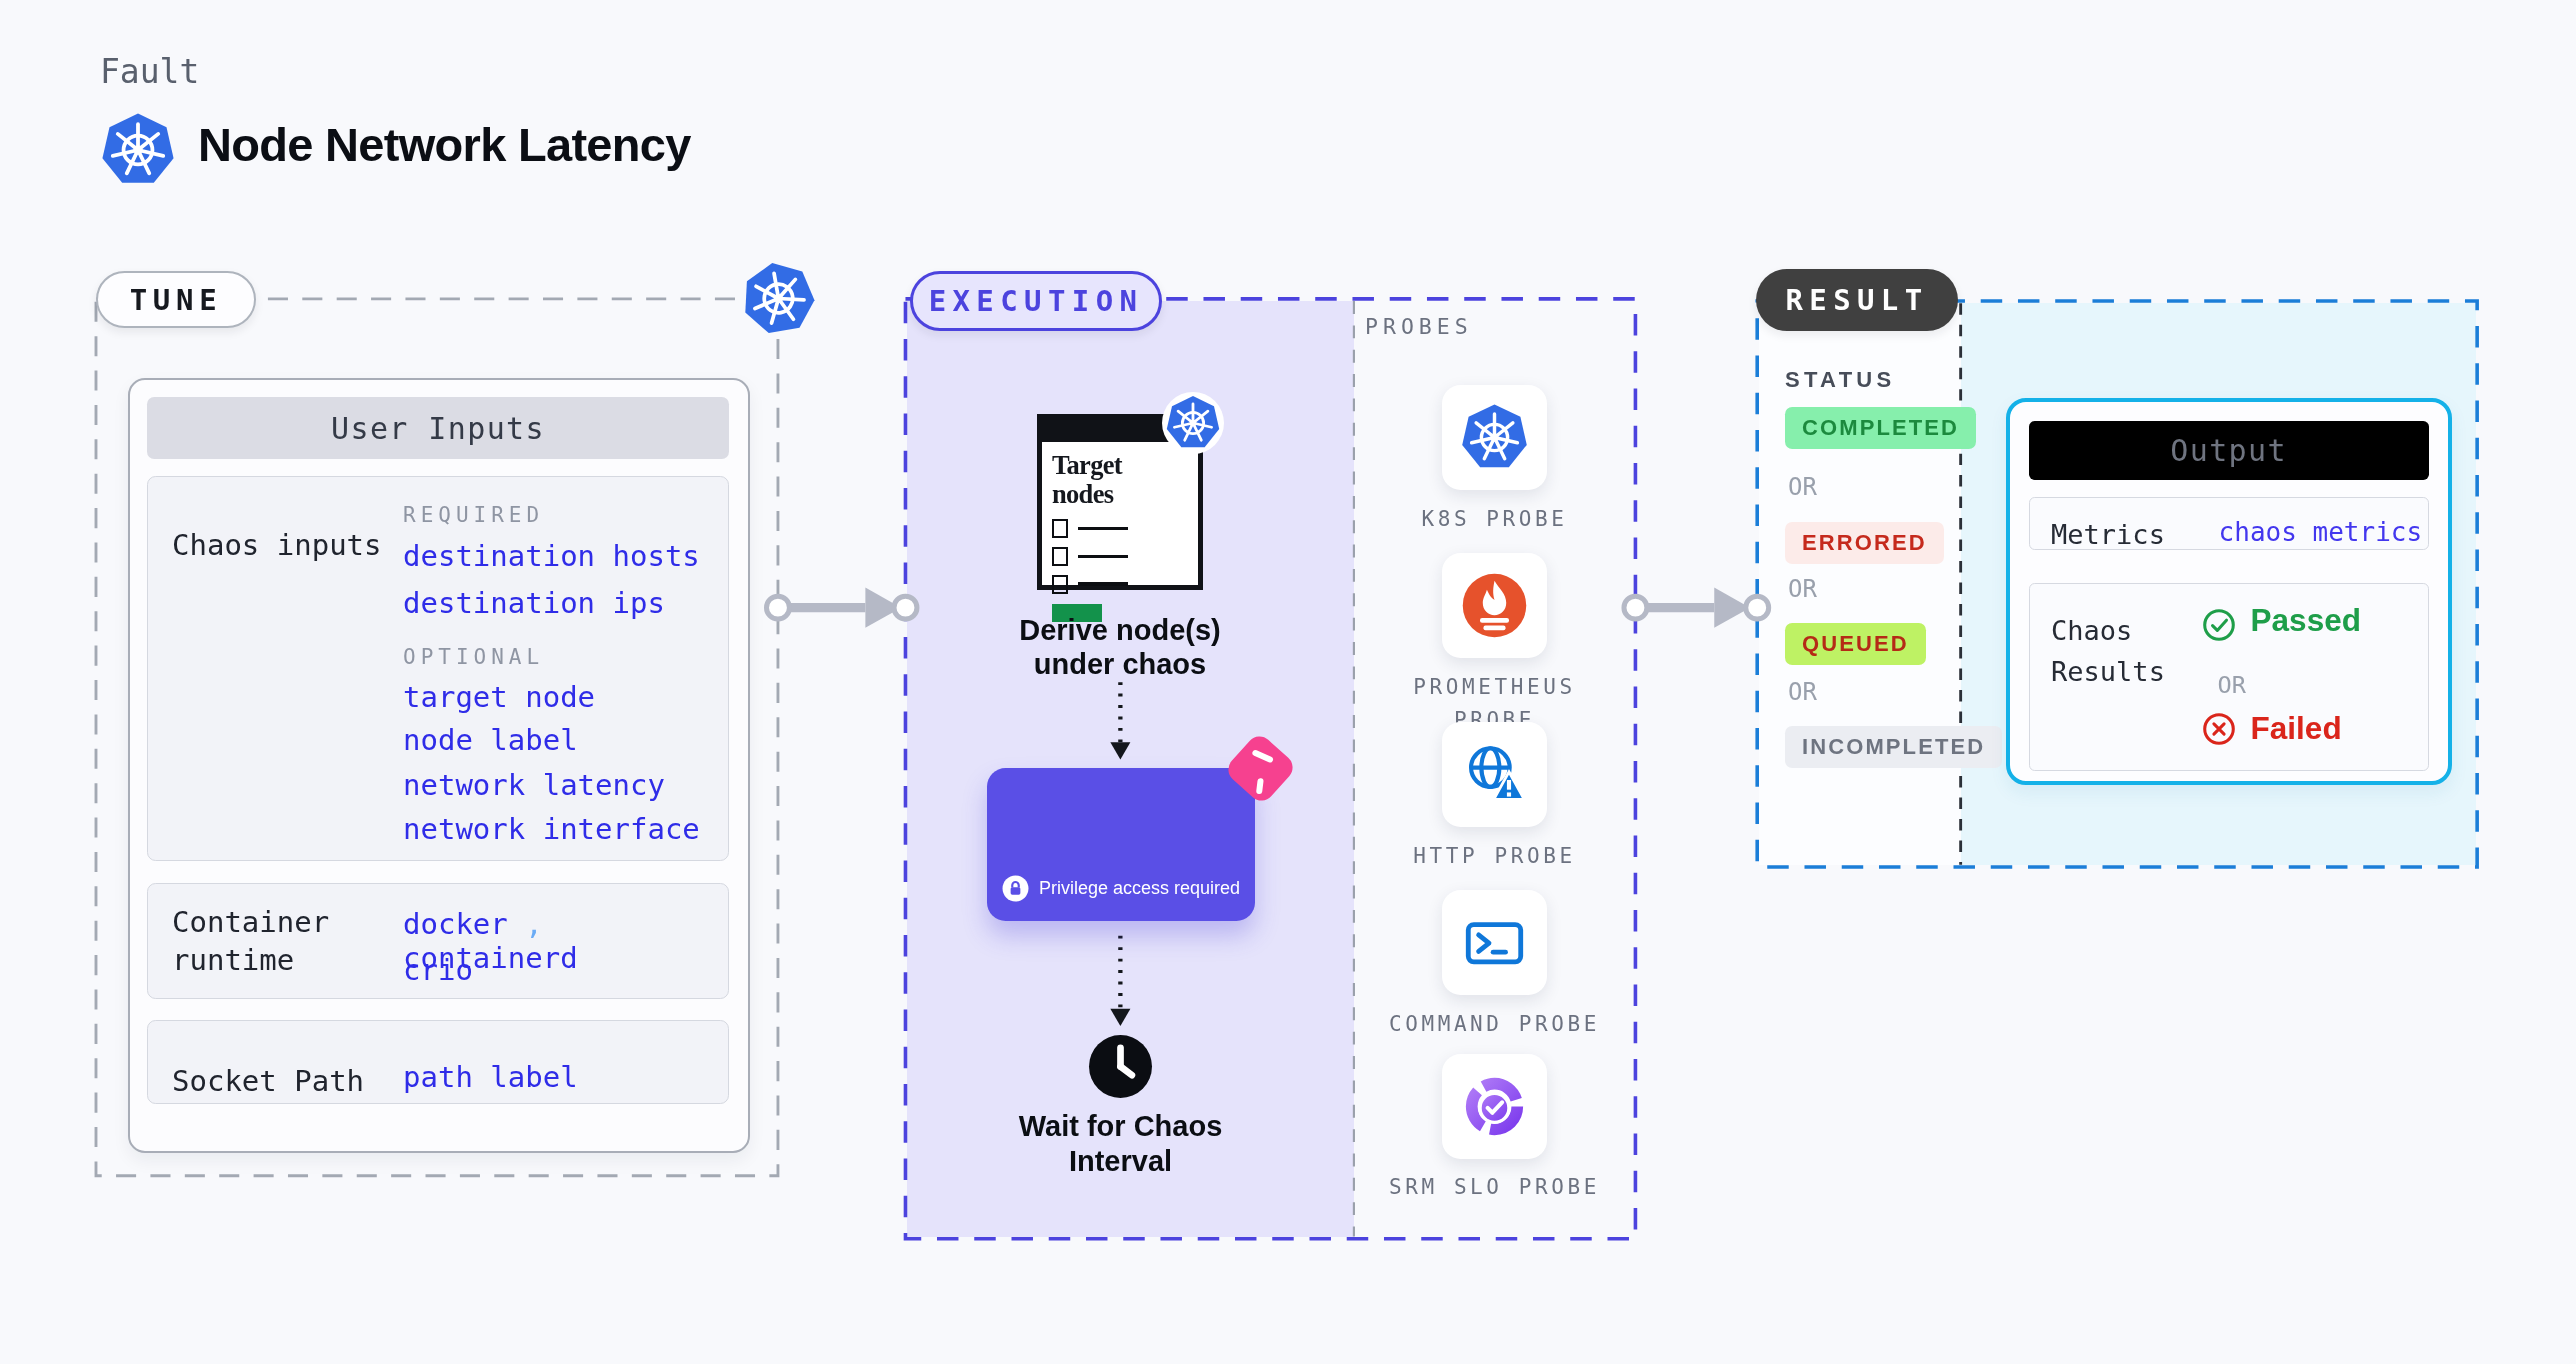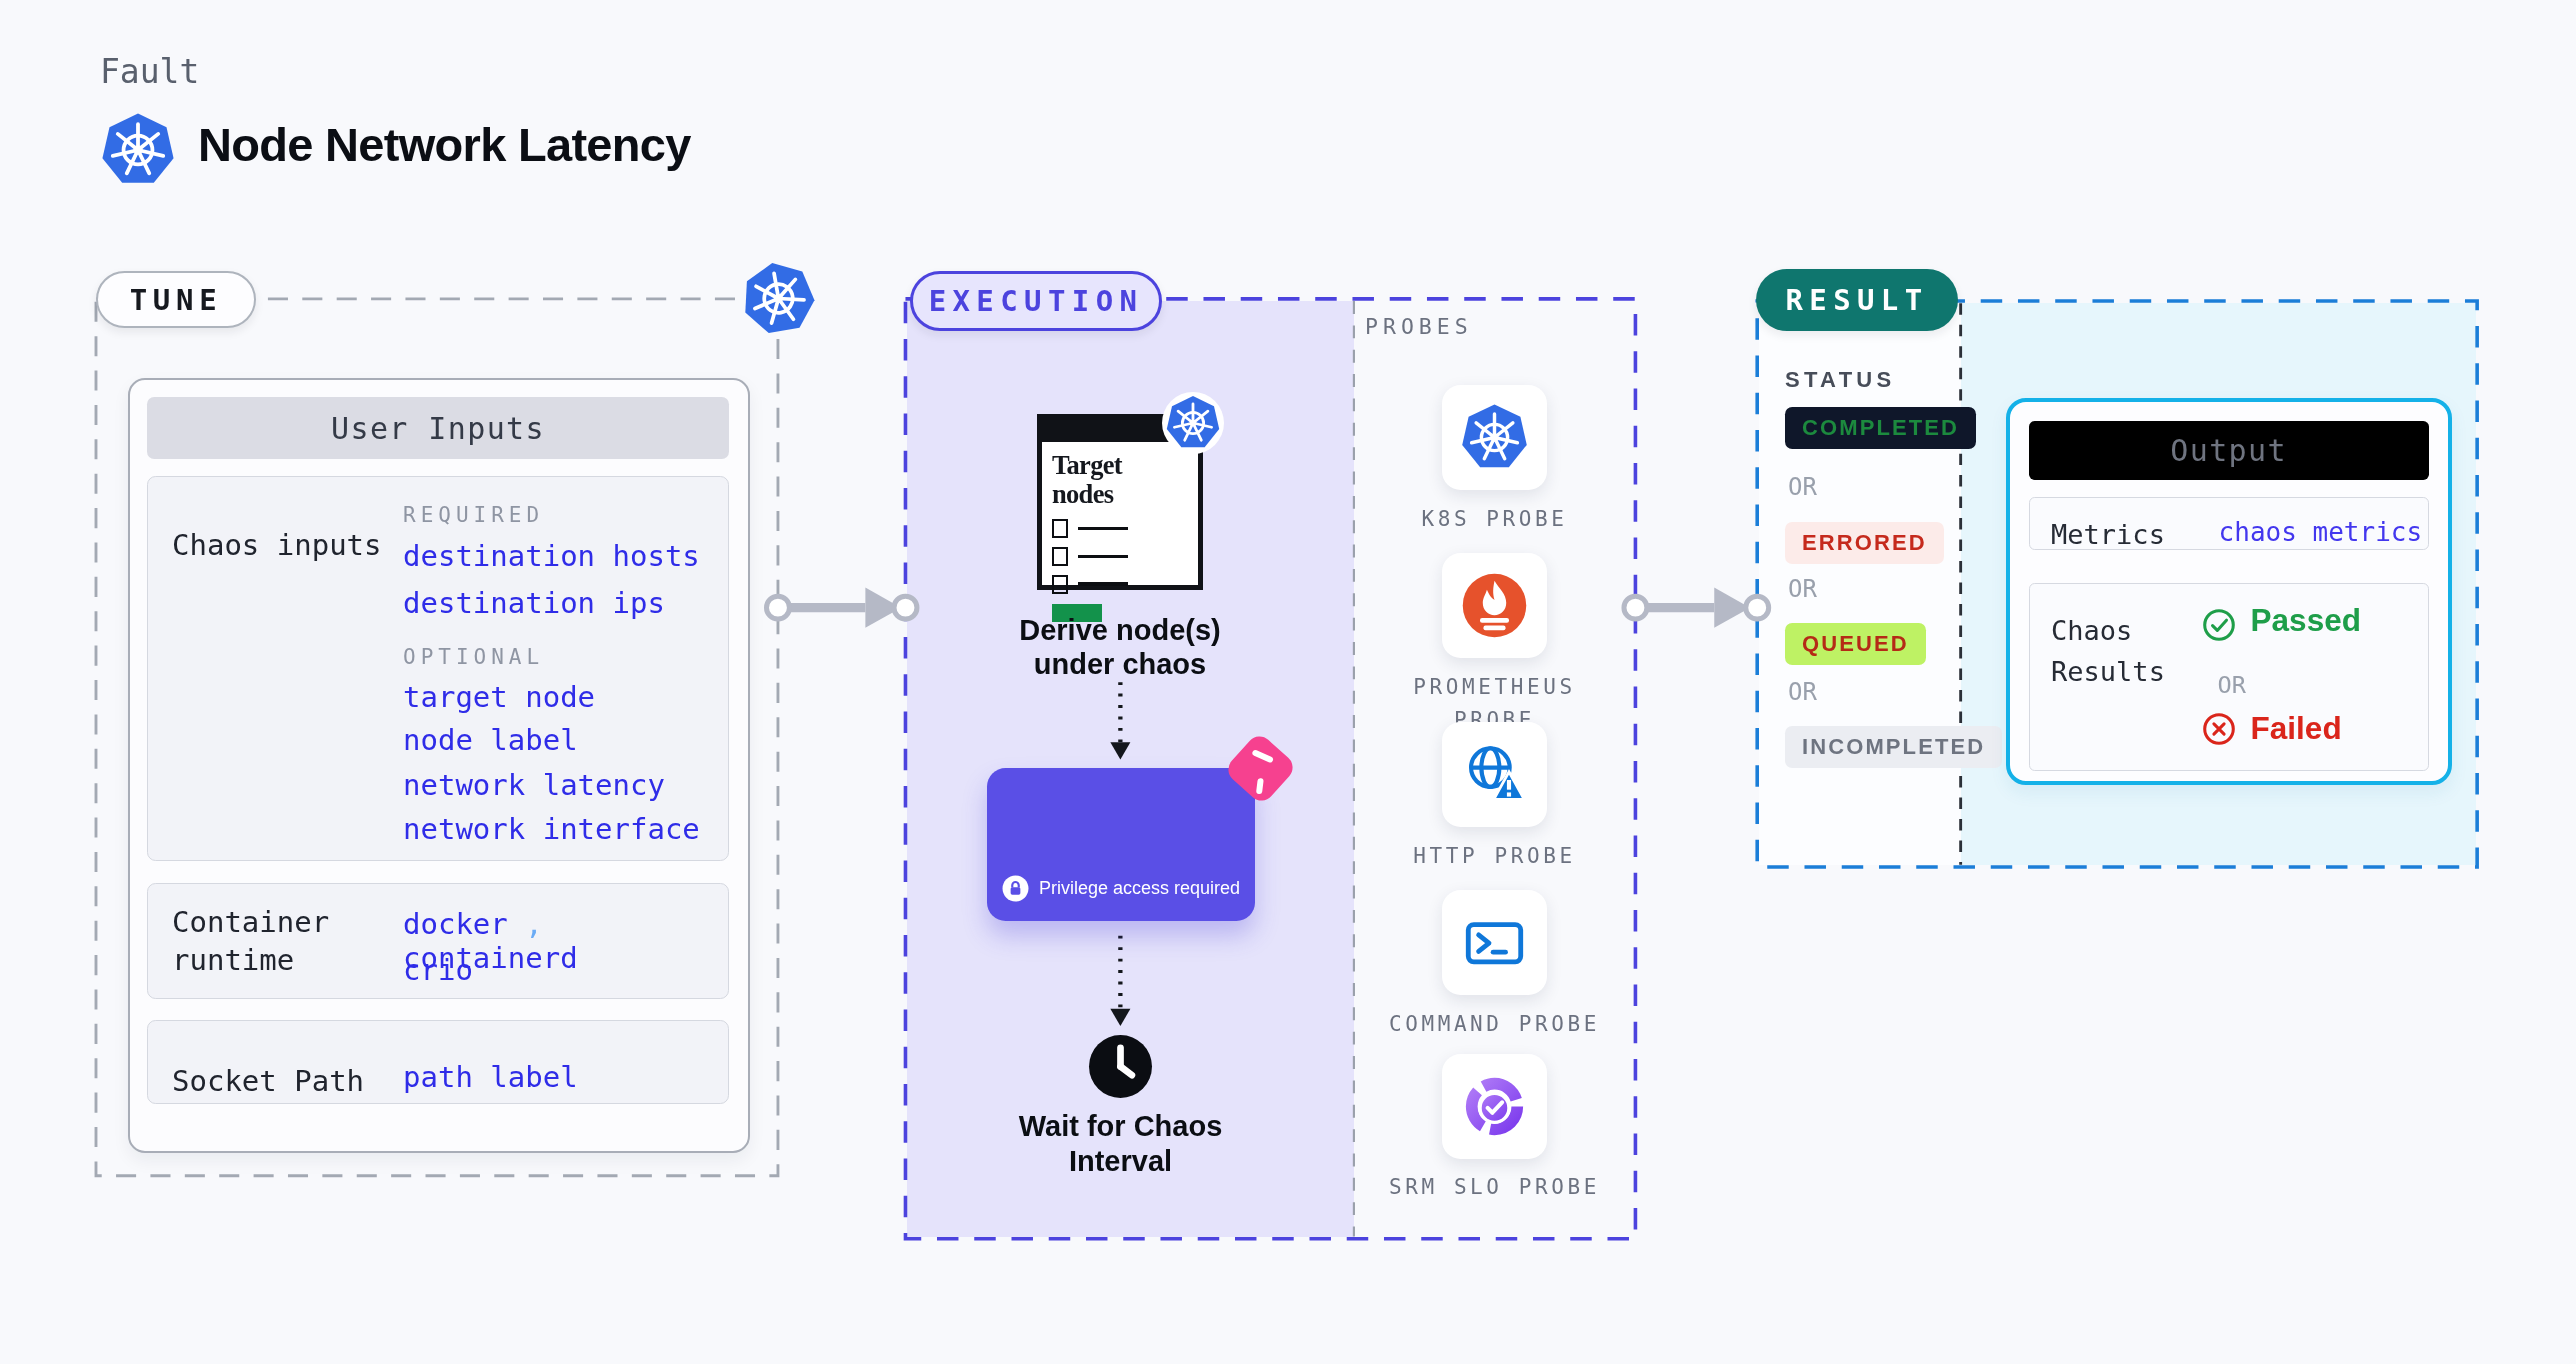--- a/index.html
+++ b/index.html
@@ -16,21 +16,21 @@
   
   .kicker { left:100px; top:52px; font-size:33px; color:#59606d; }
   .page-logo { left:100px; top:112px; width:76px; height:76px; }
   .page-title { left:198px; top:117px; font-size:47px; font-weight:bold; color:#0b0e14; letter-spacing:-0.7px; }
 
   
   .pill { display:flex; align-items:center; justify-content:center; border-radius:43px;
           font-family:"DejaVu Sans Mono", monospace; font-weight:bold; box-shadow:0 4.3px 10px rgba(20,25,40,.08); }
   .tune-pill   { left:96px; top:271px; width:160px; height:57px; background:#fdfdff; border:2.9px solid #aeb4bd; color:#16191f; font-size:29px; letter-spacing:5.7px; }
   .exec-pill   { left:910px; top:271px; width:252px; height:60px; background:#e7e5fd; border:3.6px solid #4c43de; color:#4c43de; font-size:29px; letter-spacing:6.4px; }
-  .result-pill { left:1756px; top:269px; width:202px; height:62px; background:#0f766e; border:none; color:#ffffff; font-size:29px; letter-spacing:6.4px; }
+  .result-pill { left:1756px; top:269px; width:202px; height:62px; background:#404040; border:none; color:#ffffff; font-size:29px; letter-spacing:6.4px; }
 
   .k8s-corner { left:741px; top:261px; width:75px; height:75px; transform:rotate(-10deg); }
 
   
   .ui-card { left:128px; top:378px; width:622px; height:775px; background:#fcfcfe; border:2.9px solid #a8adb7; border-radius:17px; box-shadow:0 7.2px 17px rgba(25,30,50,.06); }
   .ui-header { left:17px; top:17px; width:582px; height:62px; background:#dbdce4; border-radius:7.2px;
                display:flex; align-items:center; justify-content:center; font-size:30px; color:#343a47; letter-spacing:1.4px; }
   .ui-row { left:17px; width:582px; background:#f2f3f8; border:1.4px solid #d5d8e0; border-radius:8.6px; }
   .row-chaos   { top:96px; height:385px; }
   .row-runtime { top:503px; height:116px; }
@@ -65,21 +65,21 @@
   .wait-label { left:1013px; top:1109px; width:215px; text-align:center; font-size:29px; font-weight:bold; color:#0b0e13; line-height:1.2; }
 
   .probes-title { left:1365px; top:314px; font-size:21.5px; color:#6c7280; letter-spacing:5px; }
   .probe-card { left:1442px; width:105px; height:105px; background:#ffffff; border-radius:18.6px; box-shadow:0 5.7px 15.8px rgba(25,35,65,.10);
                 display:flex; align-items:center; justify-content:center; }
   .probe-label { left:1387px; width:215px; text-align:center; font-size:21px; color:#6c7280; letter-spacing:3.6px; line-height:1.55; }
 
   
   .status-title { left:1785px; top:367px; font-size:22px; font-weight:bold; color:#474d59; letter-spacing:4.3px; }
   .badge { left:1785px; display:inline-block; padding:7.9px 17px; border-radius:7.2px; font-size:22px; font-weight:bold; letter-spacing:2.1px; }
-  .b-completed   { top:407px; background:#0f172a; color:#1c8a3e; }
+  .b-completed   { top:407px; background:#86efac; color:#1c8a3e; }
   .b-errored     { top:522px; background:#fcebe9; color:#c52a1d; }
   .b-queued      { top:623px; background:#bef264; color:#b52a16; }
   .b-incompleted { top:726px; background:#ebedf2; color:#6e7480; }
   .or { left:1788px; font-size:24px; color:#99a0ac; }
   .or1 { top:473px; } .or2 { top:575px; } .or3 { top:678px; }
 
   .output-box { left:2006px; top:398px; width:446px; height:387px; background:#fdfdff; border:4.3px solid #14b1e8; border-radius:20px; box-shadow:0 7.2px 17px rgba(20,120,160,.08); }
   .out-header { position:absolute; left:18.6px; top:18.6px; width:400px; height:59px; background:#000000; border-radius:5.7px;
                 display:flex; align-items:center; justify-content:center; font-size:30px; color:#6f7480; letter-spacing:1.4px; }
   .out-row { position:absolute; left:18.6px; width:400px; background:#fafbfe; border:1.4px solid #d6d9e1; border-radius:5.7px; }

